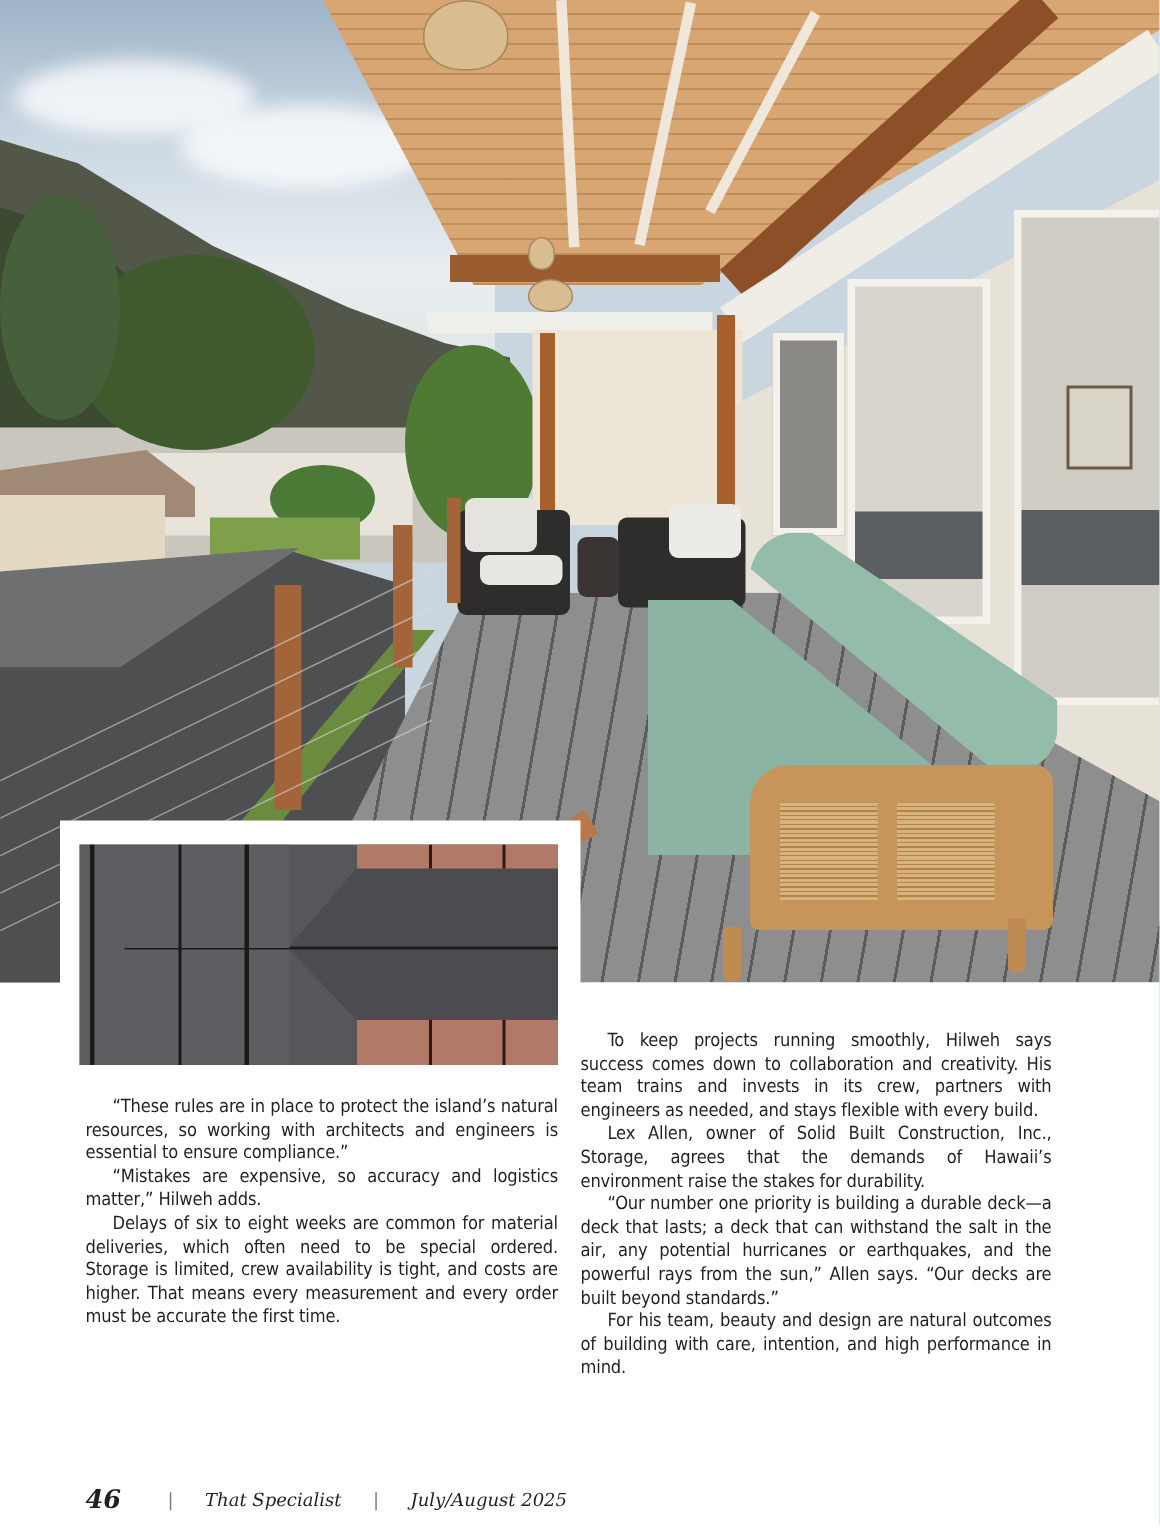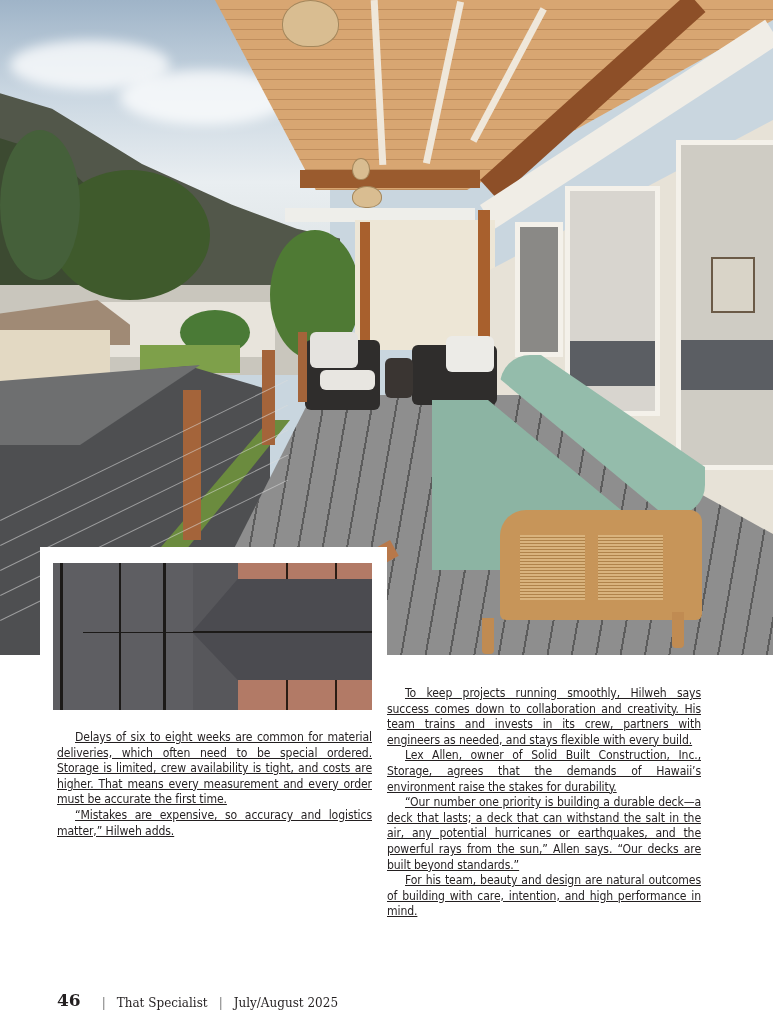--- a/index.html
+++ b/index.html
@@ -71,29 +71,29 @@
   
   .inset-frame { position:absolute; left:40px; top:547px; width:347px; height:176px; background:#ffffff; }
   .inset { position:absolute; left:53px; top:563px; width:319px; height:147px; overflow:hidden; background:#57575b; }
   .inset .board { position:absolute; background:#66666a; }
   .inset .gap { position:absolute; background:#1c1a18; }
   .inset .red { position:absolute; background:#b27a66; }
   .inset .redgap { position:absolute; background:#2a1c14; width:2px; }
   .inset .chev { position:absolute; background:#4b4b50; }
 
   
-  .col { position:absolute; font-size:12.1px; line-height:15.6px; text-align:justify; letter-spacing:-0.1px;text-decoration:underline; }
+  .col { position:absolute; font-size:12.1px; line-height:15.6px; text-align:justify; letter-spacing:-0.1px; }
   .col p { margin:0; }
   .col p.indent { text-indent:18px; }
   .col-left { left:57px; top:730px; width:315px; }
   .col-right { left:387px; top:686px; width:314px; }
   .ds { color:#8a4c17; font-weight:bold; }
 
   
-  .footer { position:absolute; left:57px; top:990px; font-family:"DejaVu Serif", serif; font-size:12px; color:#231f20; display:flex; align-items:flex-end; gap:2px; }
+  .footer { position:absolute; left:57px; top:990px; font-family:"DejaVu Serif", serif; font-size:12px; color:#231f20; display:flex; align-items:center; gap:12px;font-style:italic; }
   .footer .pg { font-size:17px; font-weight:bold; margin-right:10px; }
   .footer .sep { color:#777; margin:0 9px; font-size:12px; }
 </style>
 </head>
 <body>
 
 <div class="hero">
   <div class="sky"></div>
   <div class="cloud" style="left:10px;top:40px;width:160px;height:50px;"></div>
   <div class="cloud" style="left:120px;top:70px;width:170px;height:55px;"></div>
@@ -180,22 +180,23 @@
   <div class="redgap" style="left:282px;top:0;height:16px;"></div>
   <div class="red" style="left:185px;top:117px;width:134px;height:30px;"></div>
   <div class="redgap" style="left:233px;top:117px;height:30px;"></div>
   <div class="redgap" style="left:282px;top:117px;height:30px;"></div>
   <div class="chev" style="left:140px;top:16px;width:179px;height:52px;clip-path:polygon(25% 0,100% 0,100% 100%,0 100%);"></div>
   <div class="chev" style="left:140px;top:70px;width:179px;height:47px;clip-path:polygon(0 0,100% 0,100% 100%,25% 100%);"></div>
   <div class="gap" style="left:140px;top:68px;width:179px;height:2px;"></div>
 </div>
 
 <div class="col col-left">
+  <p class="indent">“These rules are in place to protect the island’s natural resources, so working with architects and engineers is essential to ensure compliance.”</p>
+  <p class="indent">“Mistakes are expensive, so accuracy and logistics matter,” Hilweh adds.</p>
   <p class="indent">Delays of six to eight weeks are common for material deliveries, which often need to be special ordered. Storage is limited, crew availability is tight, and costs are higher. That means every measurement and every order must be accurate the first time.</p>
-  <p class="indent">“Mistakes are expensive, so accuracy and logistics matter,” Hilweh adds.</p>
 </div>
 
 <div class="col col-right">
   <p class="indent">To keep projects running smoothly, Hilweh says success comes down to collaboration and creativity. His team trains and invests in its crew, partners with engineers as needed, and stays flexible with every build.</p>
   <p class="indent">Lex Allen, owner of Solid Built Construction, Inc., Storage, agrees that the demands of Hawaii’s environment raise the stakes for durability.</p>
   <p class="indent">“Our number one priority is building a durable deck—a deck that lasts; a deck that can withstand the salt in the air, any potential hurricanes or earthquakes, and the powerful rays from the sun,” Allen says. “Our decks are built beyond standards.”</p>
   <p class="indent">For his team, beauty and design are natural outcomes of building with care, intention, and high performance in mind.</p>
 </div>
 
 <div class="footer">

